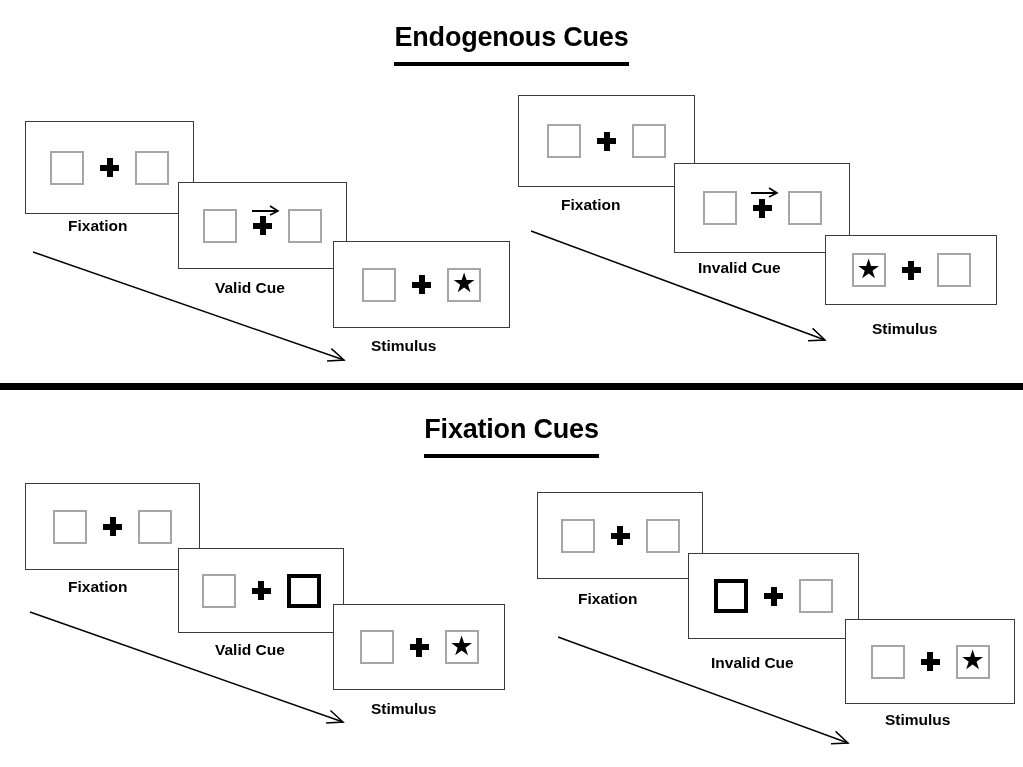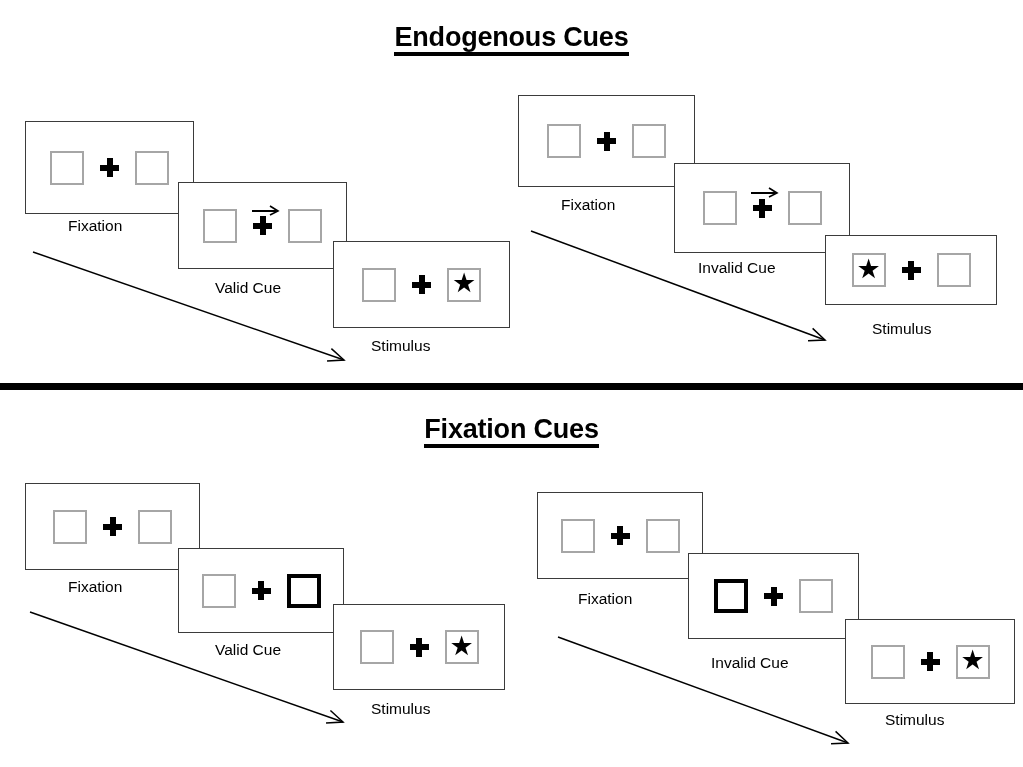--- a/index.html
+++ b/index.html
@@ -26,21 +26,21 @@
     width: 100%;
     left: 0;
     text-align: center;
     font-size: 27px;
     font-weight: bold;
     letter-spacing: -0.2px;
     color: #000;
   }
   .section-title span {
     border-bottom: 4px solid #000;
-    padding-bottom: 1px;
+    padding-bottom: 11px;
     display: inline-block;
     line-height: 1.05;
   }
 
   
   .divider {
     position: absolute;
     left: 0;
     width: 1023px;
     height: 7px;
@@ -115,21 +115,21 @@
     margin-left: -12px;
     top: 50%;
     margin-top: -24px;
     pointer-events: none;
   }
 
   
   .caption {
     position: absolute;
     font-size: 15.5px;
-    font-weight: normal;
+    font-weight: bold;
     white-space: nowrap;
     color: #000;
   }
 
   
   .seq-arrow {
     position: absolute;
     overflow: visible;
   }
 </style>

